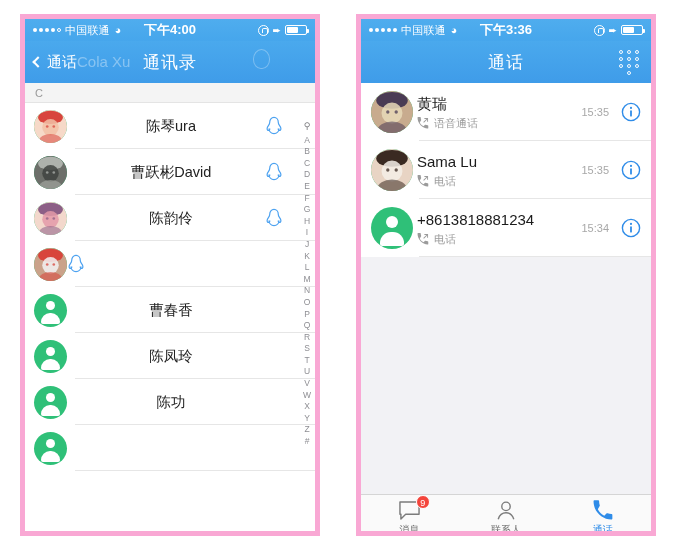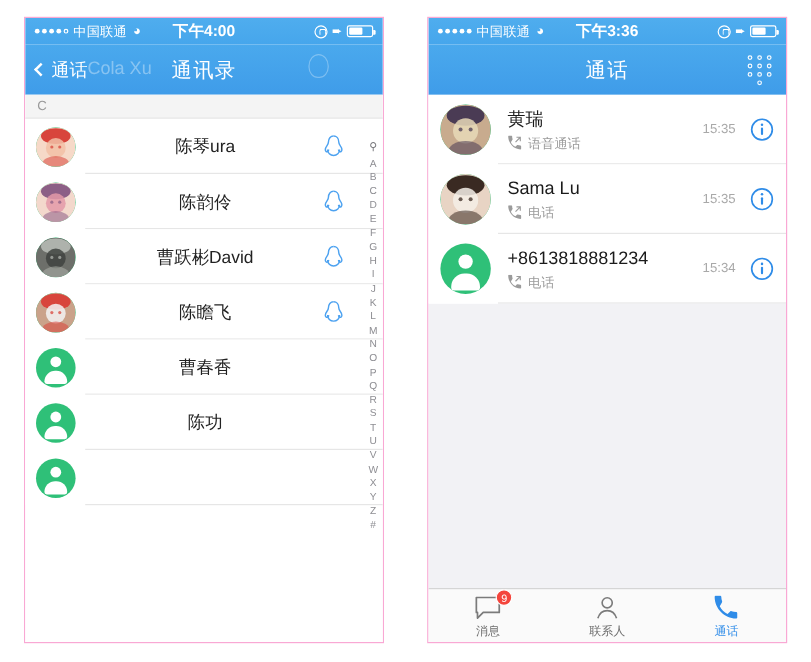--- a/index.html
+++ b/index.html
@@ -8,21 +8,21 @@
     background: #ffffff;
     font-family: "Liberation Sans", "DejaVu Sans", sans-serif;
     overflow: hidden;
   }
   .stage { position: relative; width: 676px; height: 552px; }
 
   
   .phone {
     position: absolute;
     background: #ffffff;
-    border: 1px solid #f9a8d4;
+    border: 5px solid #f9a8d4;
     overflow: hidden;
   }
   #phone-left  { left: 20px;  top: 14px; width: 300px; height: 522px; }
   #phone-right { left: 356px; top: 14px; width: 300px; height: 522px; }
 
   
   .statusbar {
     height: 22px;
     background: linear-gradient(180deg,#4fadee 0%,#46a6ec 100%);
     color: #fff;
@@ -177,21 +177,21 @@
   .call-avatar.ph-default::after {
     content: ""; position: absolute; left: 50%; top: 9px;
     width: 12px; height: 12px; margin-left: -6px; border-radius: 50%; background: #fff;
   }
   .call-avatar.ph-default::before {
     content: ""; position: absolute; left: 50%; bottom: 3px;
     width: 24px; height: 14px; margin-left: -12px;
     border-radius: 11px 11px 2px 2px; background: #fff;
   }
   .call-avatar svg { display: block; width: 100%; height: 100%; }
-  .call-main { margin-left: 14px; flex: 1; min-width: 0; }
+  .call-main { margin-left: 4px; flex: 1; min-width: 0; }
   .call-name { font-size: 15px; color: #1b1b1b; line-height: 19px; white-space: nowrap; }
   .call-sub {
     display: flex; align-items: center; gap: 5px;
     font-size: 11px; color: #9b9b9b; margin-top: 3px;
   }
   .call-sub svg { display: block; }
   .call-time { font-size: 11px; color: #a8a8a8; margin-right: 12px; }
   .info-btn { width: 20px; height: 20px; flex: 0 0 20px; }
   .info-btn svg { display: block; }
   .filler { background: #f2f2f5; }
@@ -278,80 +278,84 @@
               <svg viewBox="0 0 18 20" width="18" height="20" fill="none" stroke="#4da2f0" stroke-width="1.2">
                 <path d="M9 1.4c2.6 0 4.3 2.2 4.3 5 0 1.3.6 2.2 1.3 3.2.8 1.1 1.3 2 1.3 3.1 0 1.3-.9 2.1-1.9 1.6-.5-.3-.8-.9-1-1.6"></path>
                 <path d="M9 1.4c-2.6 0-4.3 2.2-4.3 5 0 1.3-.6 2.2-1.3 3.2-.8 1.1-1.3 2-1.3 3.1 0 1.3.9 2.1 1.9 1.6.5-.3.8-.9 1-1.6"></path>
                 <path d="M4 12.6c0 2.9 2.2 5 5 5s5-2.1 5-5"></path>
               </svg>
             </div>
           </div>
           <div class="contact-row">
             <div class="avatar">
               <svg viewBox="0 0 40 40" width="33" height="33">
+                <rect width="40" height="40" fill="#6d6f6a"></rect>
+                <ellipse cx="20" cy="9" rx="15" ry="8" fill="#aeb2ac"></ellipse>
+                <circle cx="20" cy="21" r="10" fill="#3f4340" opacity="0.85"></circle>
+                <circle cx="16" cy="20" r="1.6" fill="#aeb2ac" opacity="0.75"></circle>
+                <circle cx="24" cy="20" r="1.6" fill="#aeb2ac" opacity="0.75"></circle>
+                <ellipse cx="20" cy="38" rx="14" ry="9" fill="#aeb2ac" opacity="0.55"></ellipse>
+              </svg>
+            </div>
+            <div class="contact-name">曹跃彬David</div>
+            <div class="qq-icon">
+              <svg viewBox="0 0 18 20" width="18" height="20" fill="none" stroke="#4da2f0" stroke-width="1.2">
+                <path d="M9 1.4c2.6 0 4.3 2.2 4.3 5 0 1.3.6 2.2 1.3 3.2.8 1.1 1.3 2 1.3 3.1 0 1.3-.9 2.1-1.9 1.6-.5-.3-.8-.9-1-1.6"></path>
+                <path d="M9 1.4c-2.6 0-4.3 2.2-4.3 5 0 1.3-.6 2.2-1.3 3.2-.8 1.1-1.3 2-1.3 3.1 0 1.3.9 2.1 1.9 1.6.5-.3.8-.9 1-1.6"></path>
+                <path d="M4 12.6c0 2.9 2.2 5 5 5s5-2.1 5-5"></path>
+              </svg>
+            </div>
+          </div>
+          <div class="contact-row">
+            <div class="avatar">
+              <svg viewBox="0 0 40 40" width="33" height="33">
                 <rect width="40" height="40" fill="#f3d8cc"></rect>
                 <ellipse cx="20" cy="9" rx="15" ry="8" fill="#8c5f86"></ellipse>
                 <circle cx="20" cy="21" r="10" fill="#e39aa8" opacity="0.85"></circle>
                 <circle cx="16" cy="20" r="1.6" fill="#8c5f86" opacity="0.75"></circle>
                 <circle cx="24" cy="20" r="1.6" fill="#8c5f86" opacity="0.75"></circle>
                 <ellipse cx="20" cy="38" rx="14" ry="9" fill="#8c5f86" opacity="0.55"></ellipse>
               </svg>
             </div>
             <div class="contact-name">陈韵伶</div>
-            <div class="qq-icon">
-              <svg viewBox="0 0 18 20" width="18" height="20" fill="none" stroke="#4da2f0" stroke-width="1.2">
-                <path d="M9 1.4c2.6 0 4.3 2.2 4.3 5 0 1.3.6 2.2 1.3 3.2.8 1.1 1.3 2 1.3 3.1 0 1.3-.9 2.1-1.9 1.6-.5-.3-.8-.9-1-1.6"></path>
-                <path d="M9 1.4c-2.6 0-4.3 2.2-4.3 5 0 1.3-.6 2.2-1.3 3.2-.8 1.1-1.3 2-1.3 3.1 0 1.3.9 2.1 1.9 1.6.5-.3.8-.9 1-1.6"></path>
-                <path d="M4 12.6c0 2.9 2.2 5 5 5s5-2.1 5-5"></path>
-              </svg>
-            </div>
-          </div>
-          <div class="contact-row">
-            <div class="avatar">
-              <svg viewBox="0 0 40 40" width="33" height="33">
-                <rect width="40" height="40" fill="#6d6f6a"></rect>
-                <ellipse cx="20" cy="9" rx="15" ry="8" fill="#aeb2ac"></ellipse>
-                <circle cx="20" cy="21" r="10" fill="#3f4340" opacity="0.85"></circle>
-                <circle cx="16" cy="20" r="1.6" fill="#aeb2ac" opacity="0.75"></circle>
-                <circle cx="24" cy="20" r="1.6" fill="#aeb2ac" opacity="0.75"></circle>
-                <ellipse cx="20" cy="38" rx="14" ry="9" fill="#aeb2ac" opacity="0.55"></ellipse>
-              </svg>
-            </div>
-            <div class="contact-name">曹跃彬David</div>
             <div class="qq-icon">
               <svg viewBox="0 0 18 20" width="18" height="20" fill="none" stroke="#4da2f0" stroke-width="1.2">
                 <path d="M9 1.4c2.6 0 4.3 2.2 4.3 5 0 1.3.6 2.2 1.3 3.2.8 1.1 1.3 2 1.3 3.1 0 1.3-.9 2.1-1.9 1.6-.5-.3-.8-.9-1-1.6"></path>
                 <path d="M9 1.4c-2.6 0-4.3 2.2-4.3 5 0 1.3-.6 2.2-1.3 3.2-.8 1.1-1.3 2-1.3 3.1 0 1.3.9 2.1 1.9 1.6.5-.3.8-.9 1-1.6"></path>
                 <path d="M4 12.6c0 2.9 2.2 5 5 5s5-2.1 5-5"></path>
               </svg>
             </div>
           </div>
           <div class="contact-row">
             <div class="avatar">
               <svg viewBox="0 0 40 40" width="33" height="33">
                 <rect width="40" height="40" fill="#caa28a"></rect>
                 <ellipse cx="20" cy="9" rx="15" ry="8" fill="#d8453c"></ellipse>
                 <circle cx="20" cy="21" r="10" fill="#f3f3f3" opacity="0.85"></circle>
                 <circle cx="16" cy="20" r="1.6" fill="#d8453c" opacity="0.75"></circle>
                 <circle cx="24" cy="20" r="1.6" fill="#d8453c" opacity="0.75"></circle>
                 <ellipse cx="20" cy="38" rx="14" ry="9" fill="#d8453c" opacity="0.55"></ellipse>
               </svg>
             </div>
-            <div class="contact-name">陈瞻飞</div>
             <div class="qq-icon">
               <svg viewBox="0 0 18 20" width="18" height="20" fill="none" stroke="#4da2f0" stroke-width="1.2">
                 <path d="M9 1.4c2.6 0 4.3 2.2 4.3 5 0 1.3.6 2.2 1.3 3.2.8 1.1 1.3 2 1.3 3.1 0 1.3-.9 2.1-1.9 1.6-.5-.3-.8-.9-1-1.6"></path>
                 <path d="M9 1.4c-2.6 0-4.3 2.2-4.3 5 0 1.3-.6 2.2-1.3 3.2-.8 1.1-1.3 2-1.3 3.1 0 1.3.9 2.1 1.9 1.6.5-.3.8-.9 1-1.6"></path>
                 <path d="M4 12.6c0 2.9 2.2 5 5 5s5-2.1 5-5"></path>
               </svg>
             </div>
           </div>
           <div class="contact-row">
             <div class="avatar ph-default"></div>
             <div class="contact-name">曹春香</div>
+            <div class="qq-icon"></div>
+          </div>
+          <div class="contact-row">
+            <div class="avatar ph-default"></div>
+            <div class="contact-name">陈凤玲</div>
             <div class="qq-icon"></div>
           </div>
           <div class="contact-row">
             <div class="avatar ph-default"></div>
             <div class="contact-name">陈功</div>
             <div class="qq-icon"></div>
           </div>
           <div class="contact-row">
             <div class="avatar ph-default"></div>
             <div class="contact-name"></div>

